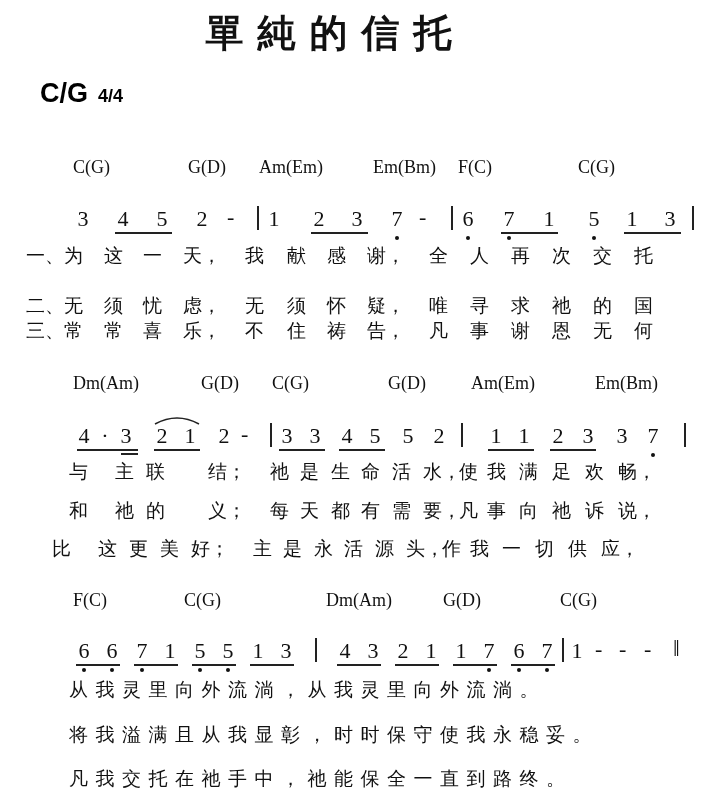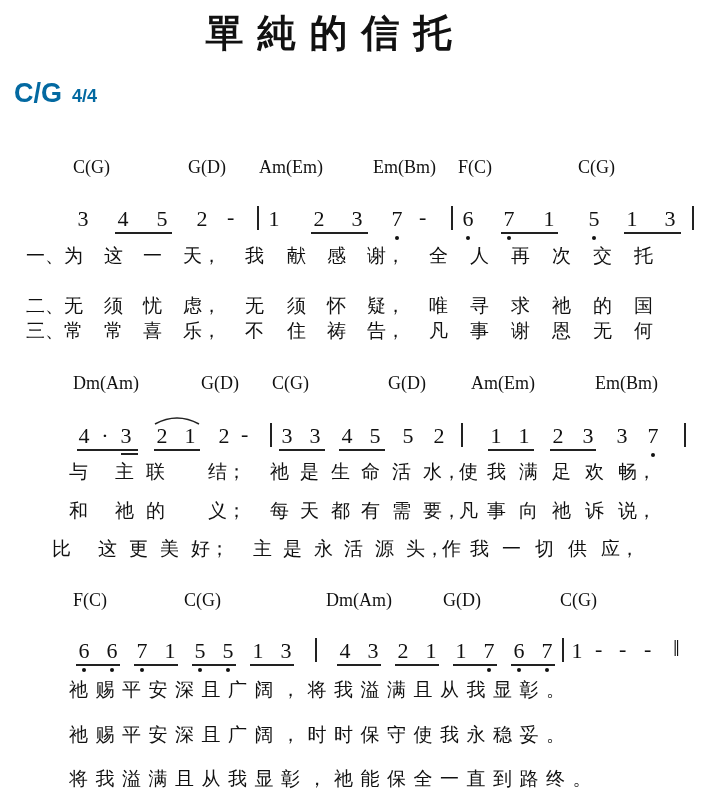--- a/index.html
+++ b/index.html
@@ -1,19 +1,19 @@
 <!DOCTYPE html>
 <html><head>
   <meta charset="utf-8">
   <style>
     html, body { margin: 0; padding: 0; background: #ffffff; }
     body { width: 720px; height: 806px; position: relative; overflow: hidden; color: #111; }
     .abs { position: absolute; white-space: nowrap; }
     .title { left: 0; width: 671px; top: 8px; text-align: center; font-family: "DejaVu Serif", serif; font-size: 38px; font-weight: bold; letter-spacing: 14px; color: #111; }
-    .key { left: 14px; top: 78px; font-family: "Liberation Sans", sans-serif; font-weight: bold; font-size: 27px; color: #0369a1; }
+    .key { left: 40px; top: 78px; font-family: "Liberation Sans", sans-serif; font-weight: bold; font-size: 27px; color: #000000; }
     .key .meter { font-size: 18px; margin-left: 10px; }
     .chord { font-family: "Liberation Serif", serif; font-size: 18px; color: #111; }
     .note { font-family: "Liberation Serif", serif; font-size: 22px; color: #111; width: 16px; text-align: center; }
     .note.low::after { content: ""; position: absolute; left: 6px; bottom: -8px; width: 4px; height: 4px; border-radius: 50%; background: #111; }
     .ul { position: absolute; height: 1.5px; background: #222; }
     .bar { position: absolute; width: 1.5px; height: 24px; background: #222; }
     .lyric { font-family: "DejaVu Serif", serif; font-size: 19px; color: #111; }
     .dash { font-family: "Liberation Serif", serif; font-size: 22px; color: #111; }
   </style>
 </head>
@@ -162,17 +162,17 @@
     <span class="abs note low" style="left:539px;top:638px">7</span>
     <div class="ul" style="left:511px;top:664px;width:44px"></div>
     <div class="bar" style="left:562px;top:638px"></div>
     <span class="abs note" style="left:569px;top:638px">1</span>
     <span class="abs dash" style="left:595px;top:636px">-</span>
     <span class="abs dash" style="left:619px;top:636px">-</span>
     <span class="abs dash" style="left:644px;top:636px">-</span>
     <span class="abs dash" style="left:673px;top:635px;font-size:24px">‖</span>
   </div>
   <div>
-    <div class="abs lyric" style="left:69px;top:677px;letter-spacing:7.5px">祂赐平安深且广阔，将我溢满且从我显彰。</div>
-    <div class="abs lyric" style="left:69px;top:722px;letter-spacing:7.5px">祂赐平安深且广阔，时时保守使我永稳妥。</div>
-    <div class="abs lyric" style="left:69px;top:766px;letter-spacing:7.5px">将我溢满且从我显彰，祂能保全一直到路终。</div>
+    <div class="abs lyric" style="left:69px;top:677px;letter-spacing:7.5px">从我灵里向外流淌，从我灵里向外流淌。</div>
+    <div class="abs lyric" style="left:69px;top:722px;letter-spacing:7.5px">将我溢满且从我显彰，时时保守使我永稳妥。</div>
+    <div class="abs lyric" style="left:69px;top:766px;letter-spacing:7.5px">凡我交托在祂手中，祂能保全一直到路终。</div>
   </div>
 </div>
 
 </body></html>

